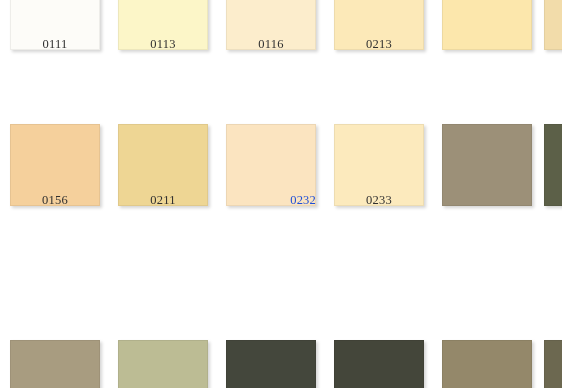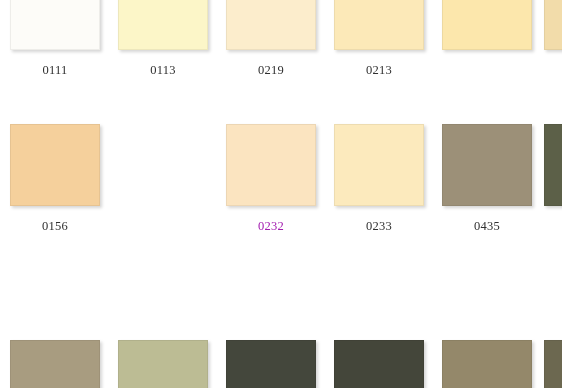--- a/index.html
+++ b/index.html
@@ -35,21 +35,21 @@
   .swatch-chip {
     width: 90px;
     height: 82px;
     box-sizing: border-box;
     border: 1px solid rgba(0,0,0,0.06);
     box-shadow: 2px 2px 3px rgba(0,0,0,0.17);
     background-clip: padding-box;
   }
   .swatch-label {
     position: absolute;
-    top: 94px;
+    top: 68px;
     left: 0;
     width: 90px;
     text-align: center;
     font-family: "Liberation Serif", "DejaVu Serif", serif;
     font-size: 12.5px;
     line-height: 16px;
     color: #2f2f2f;
     letter-spacing: 0.2px;
     white-space: nowrap;
   }
@@ -74,49 +74,52 @@
       <div class="swatch-cell col-0">
         <div class="swatch-chip" style="background: rgb(253, 252, 248);"></div>
         <div class="swatch-label" style="color: rgb(47, 47, 47);">0111</div>
       </div>
       <div class="swatch-cell col-1">
         <div class="swatch-chip" style="background: rgb(252, 246, 200);"></div>
         <div class="swatch-label" style="color: rgb(47, 47, 47);">0113</div>
       </div>
       <div class="swatch-cell col-2">
         <div class="swatch-chip" style="background: rgb(252, 237, 204);"></div>
-        <div class="swatch-label" style="color: rgb(47, 47, 47);">0219</div>
+        <div class="swatch-label" style="color: rgb(47, 47, 47);">0116</div>
       </div>
       <div class="swatch-cell col-3">
         <div class="swatch-chip" style="background: rgb(252, 233, 184);"></div>
         <div class="swatch-label" style="color: rgb(47, 47, 47);">0213</div>
       </div>
       <div class="swatch-cell col-4">
         <div class="swatch-chip" style="background: rgb(252, 231, 172);"></div>
       </div>
       <div class="swatch-cell col-5">
         <div class="swatch-chip" style="background: rgb(242, 220, 170);"></div>
       </div>
     </div>
     <div class="swatch-row row-1">
       <div class="swatch-cell col-0">
         <div class="swatch-chip" style="background: rgb(245, 208, 156);"></div>
         <div class="swatch-label" style="color: rgb(47, 47, 47);">0156</div>
       </div>
+      <div class="swatch-cell col-1">
+        <div class="swatch-chip" style="background: rgb(238, 214, 148);"></div>
+        <div class="swatch-label" style="color: rgb(47, 47, 47);">0211</div>
+      </div>
       <div class="swatch-cell col-2">
         <div class="swatch-chip" style="background: rgb(251, 228, 192);"></div>
-        <div class="swatch-label" style="color: #a21caf;">0232</div>
+        <div class="swatch-label" style="color: #1d4ed8; text-align: right;">0232</div>
       </div>
       <div class="swatch-cell col-3">
         <div class="swatch-chip" style="background: rgb(252, 234, 189);"></div>
         <div class="swatch-label" style="color: rgb(47, 47, 47); text-align: center;">0233</div>
       </div>
       <div class="swatch-cell col-4">
         <div class="swatch-chip" style="background: rgb(156, 144, 120);"></div>
-        <div class="swatch-label" style="color: rgb(47, 47, 47);">0435</div>
       </div>
       <div class="swatch-cell col-5">
         <div class="swatch-chip" style="background: rgb(92, 96, 72);"></div>
       </div>
     </div>
     <div class="swatch-row row-3">
       <div class="swatch-cell col-0">
         <div class="swatch-chip" style="background: rgb(168, 156, 128);"></div>
       </div>
       <div class="swatch-cell col-1">

